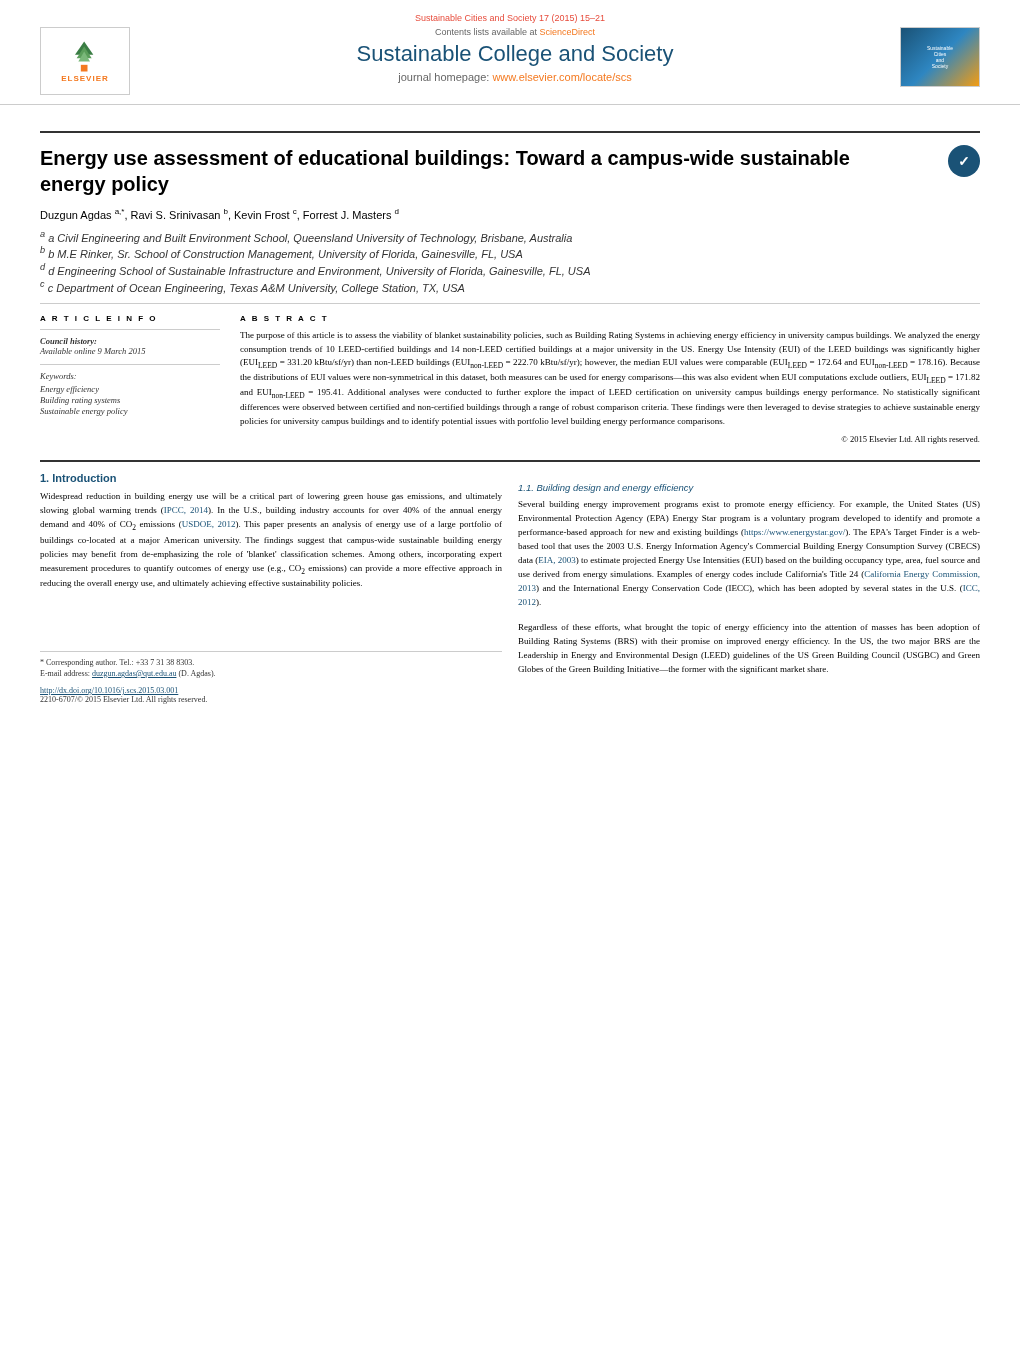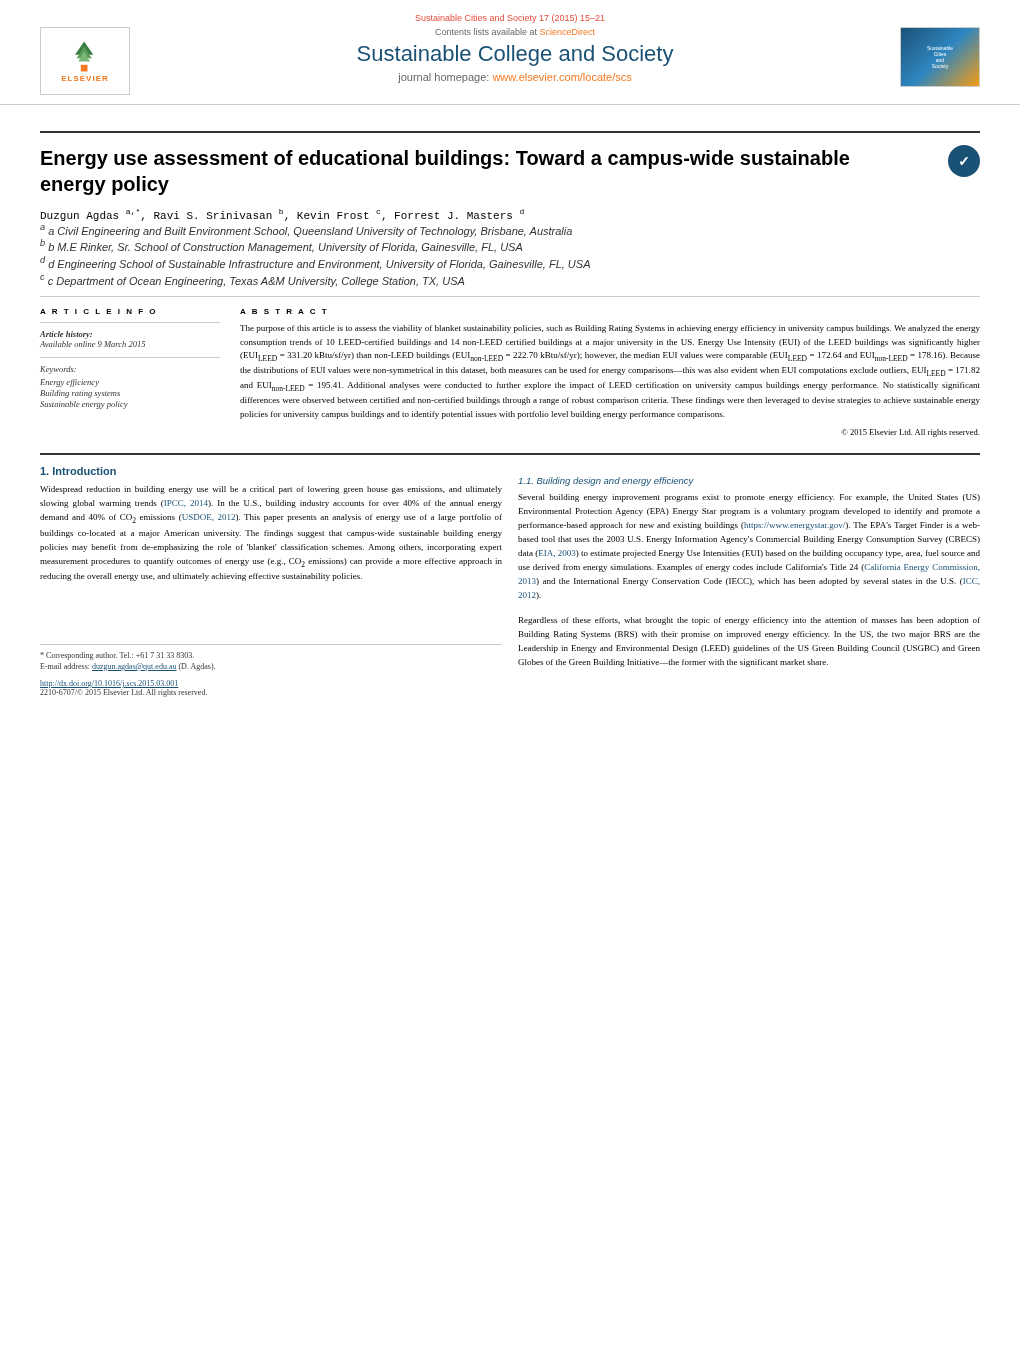--- a/index.html
+++ b/index.html
@@ -127,22 +127,22 @@
       color: white;
       font-size: 14px;
       font-weight: bold;
       font-family: Arial;
     }
 
     
     .authors {
       font-size: 11px;
       color: #000;
-      margin: 8px 0 0 0;
-      font-family: Liberation Mono, monospace;
+      margin: 8px 0 8px 0;
+      font-family: Liberation Sans, sans-serif;
     }
     .author-sup {
       font-size: 8px;
       vertical-align: super;
     }
 
     
     .affiliations {
       font-size: 11px;
       color: #333;
@@ -346,21 +346,21 @@
       <sup>c</sup> <span>c Department of Ocean Engineering, Texas A&amp;M University, College Station, TX, USA</span>
     </div>
   </div>
 
   <div class="two-columns">
 
     <div class="left-col">
       <div class="section-header">A R T I C L E   I N F O</div>
       <hr class="divider-line">
       <div class="article-history">
-        <div style="font-weight:bold;">Article history:</div>
+        <div style="font-weight:bold;">Council history:</div>
         <div>Available online 9 March 2015</div>
       </div>
       <hr class="divider-line">
       <div class="keywords-section">
         <div class="keywords-title">Keywords:</div>
         <div class="keyword-item">Energy efficiency</div>
         <div class="keyword-item">Building rating systems</div>
         <div class="keyword-item">Sustainable energy policy</div>
       </div>
     </div>
@@ -379,21 +379,21 @@
 
       <div class="body-left">
         <div class="section-title">
           <span>1.</span>&nbsp;<span>Introduction</span>
         </div>
         <div class="body-text">
           Widespread reduction in building energy use will be a critical part of lowering green house gas emissions, and ultimately slowing global warming trends (<a href="#" style="color:#1a5276;">IPCC, 2014</a>). In the U.S., building industry accounts for over 40% of the annual energy demand and 40% of CO<sub>2</sub> emissions (<a href="#" style="color:#1a5276;">USDOE, 2012</a>). This paper presents an analysis of energy use of a large portfolio of buildings co-located at a major American university. The findings suggest that campus-wide sustainable building energy policies may benefit from de-emphasizing the role of 'blanket' classification schemes. Among others, incorporating expert measurement procedures to quantify outcomes of energy use (e.g., CO<sub>2</sub> emissions) can provide a more effective approach in reducing the overall energy use, and ultimately achieving effective sustainability policies.
         </div>
 
         <div class="footnote-area" style="margin-top: 60px;">
-          <div class="footnote-text">* Corresponding author. Tel.: +61 7 31 33 8303.</div>
+          <div class="footnote-text">* Corresponding author. Tel.: +33 7 31 38 8303.</div>
           <div class="footnote-text">
             <span>E-mail address:</span>
             <a href="#" style="color:#1a5276;">duzgun.agdas@qut.edu.au</a>
             <span>(D. Agdas).</span>
           </div>
           <div style="margin-top:8px;">
             <a href="#" class="doi-text">http://dx.doi.org/10.1016/j.scs.2015.03.001</a>
           </div>
           <div class="footnote-text">2210-6707/© 2015 Elsevier Ltd. All rights reserved.</div>
         </div>

